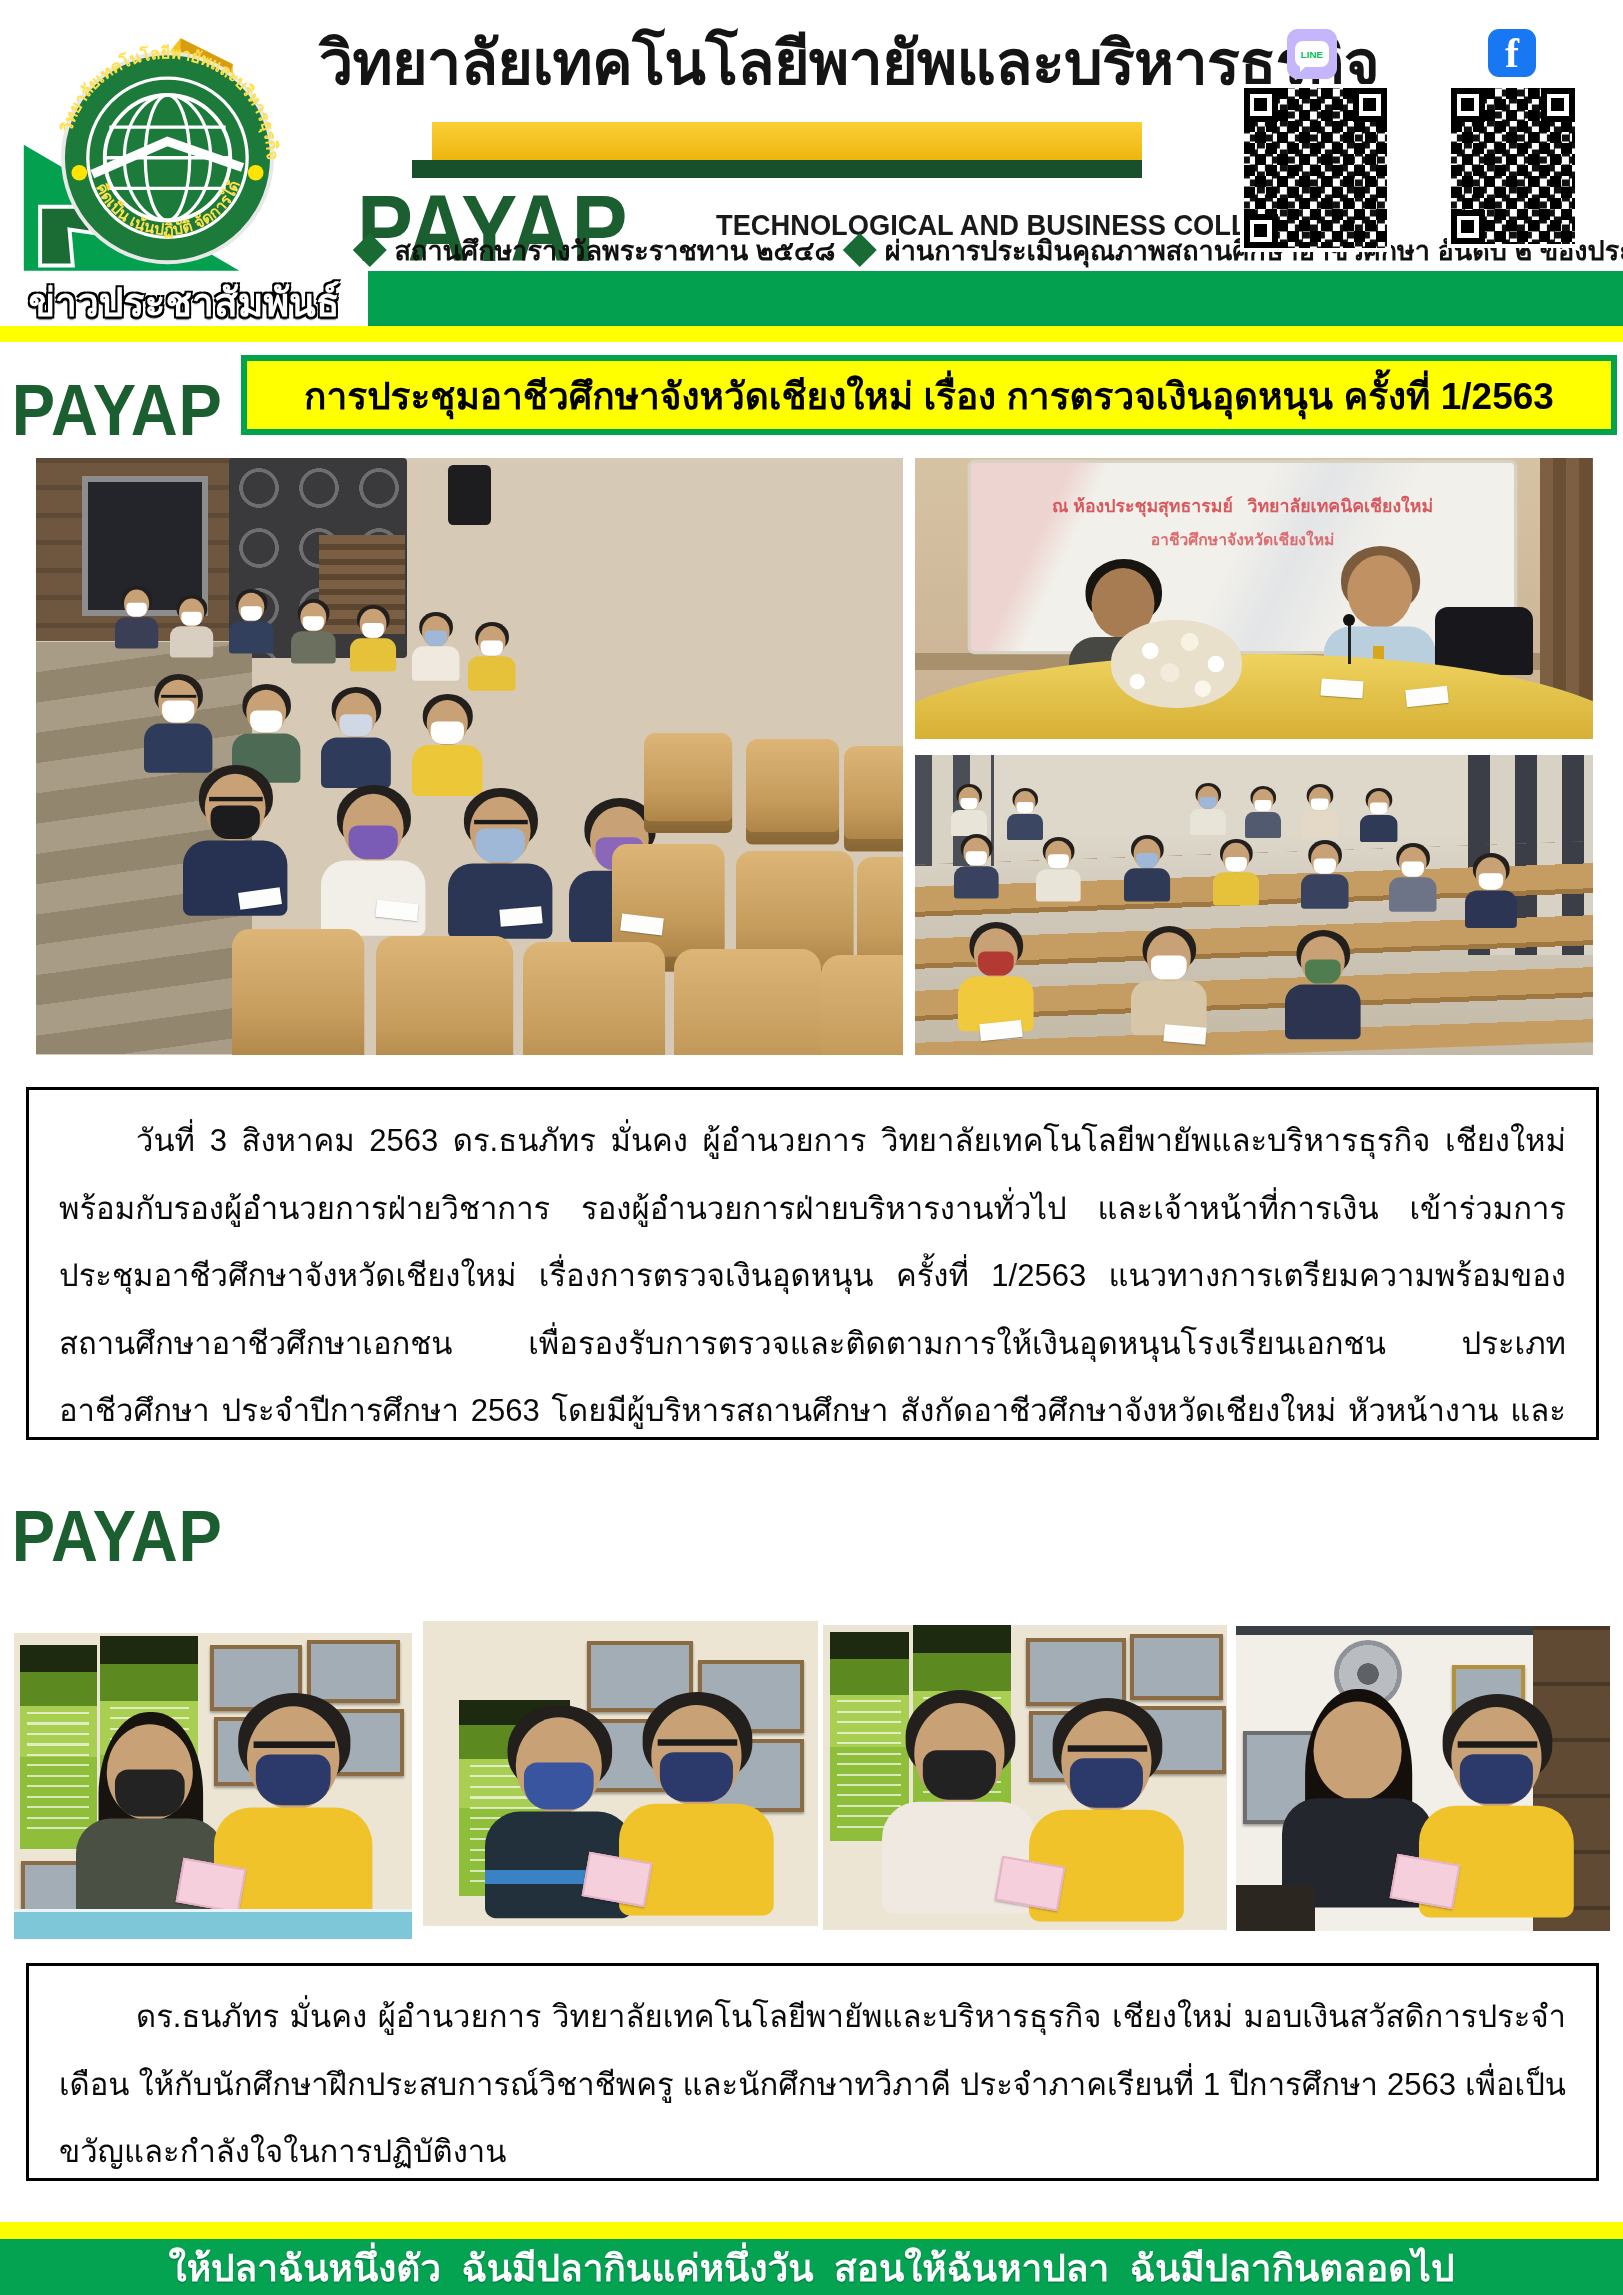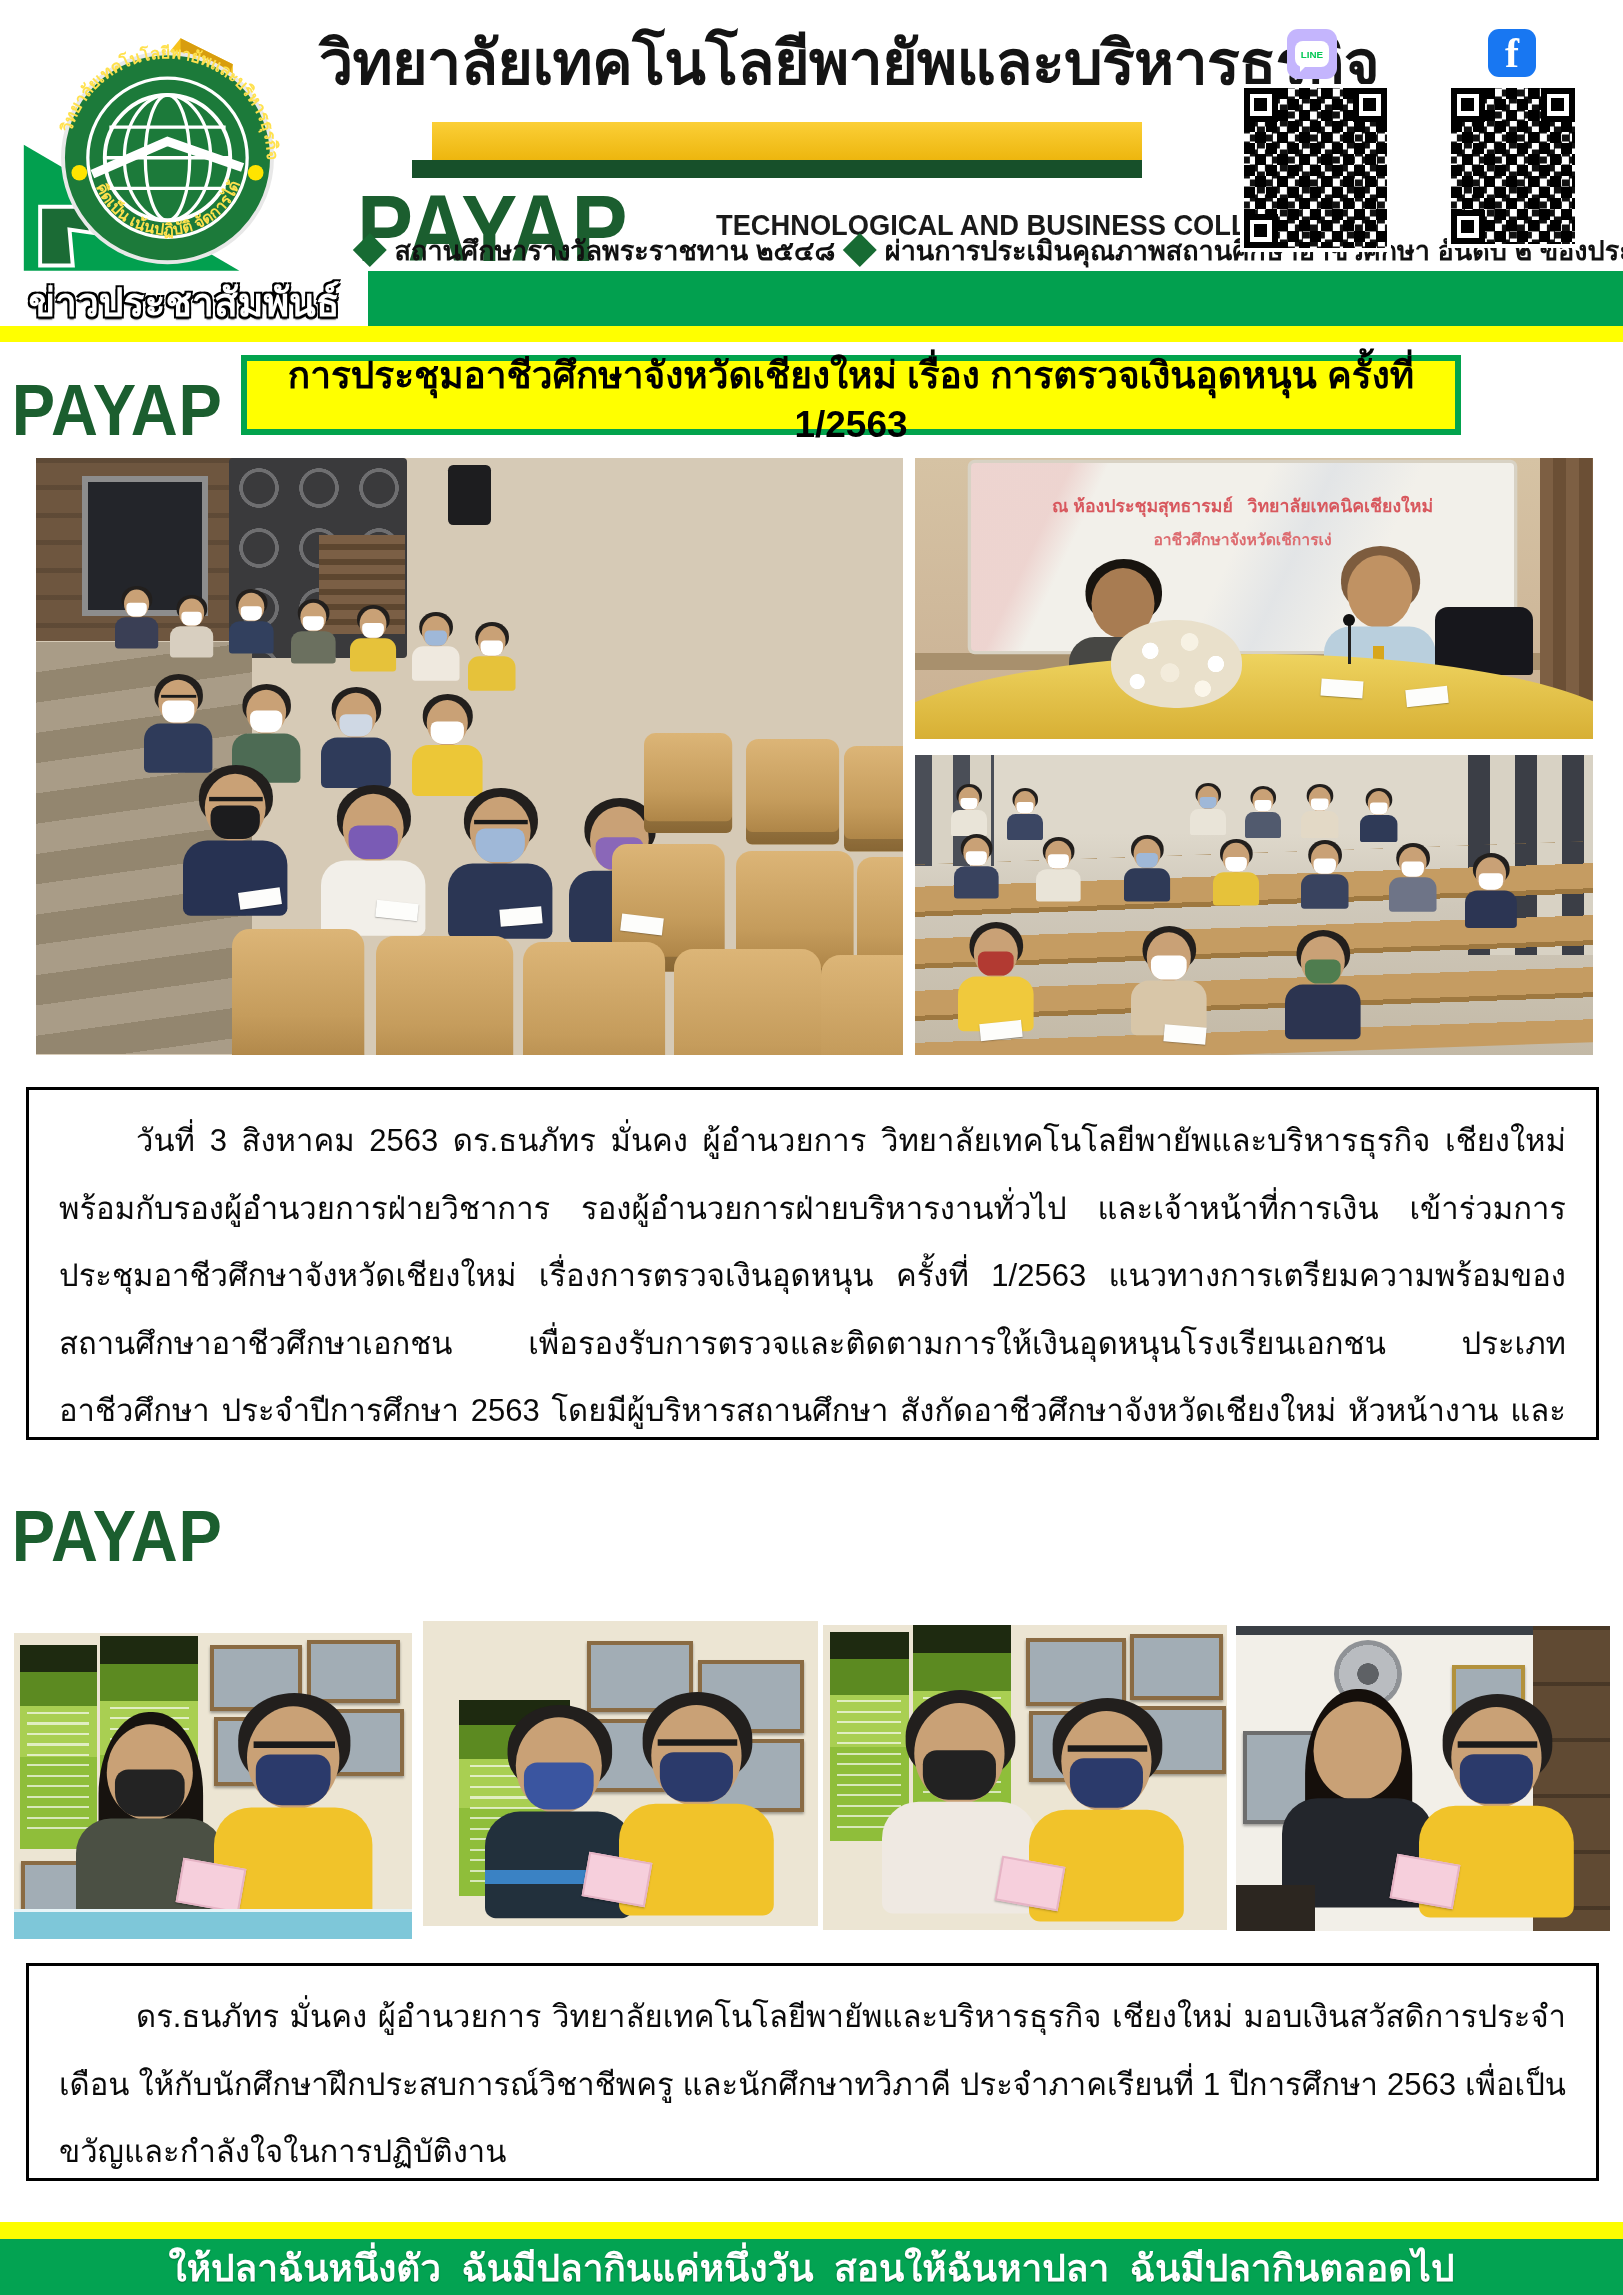--- a/index.html
+++ b/index.html
@@ -47,21 +47,21 @@
   .news-bar{left:0;top:271px;width:1623px;height:55px;background:#02a04f;}
   .news-label-box{left:0;top:271px;width:368px;height:55px;background:#fff;display:flex;align-items:flex-start;justify-content:center;}
   .news-label{font-size:39px;font-weight:800;color:#fff;
     text-shadow:-2px -2px 0 #000,2px -2px 0 #000,-2px 2px 0 #000,2px 2px 0 #000,0 3.3px 1.3px #333;}
   .date-text{left:393px;top:271px;height:55px;display:flex;align-items:center;
     font-size:34px;font-weight:700;color:#fff;white-space:pre;}
   .yellow-strip{left:0;top:326px;width:1623px;height:15.7px;background:#ffff00;}
 
   
   .payap-sec{font-size:65px;left:11.8px;}
-  .headline-bar{left:241px;width:1220px;background:#ffff00;border:6.5px solid #02a34d;box-sizing:border-box;
+  .headline-bar{left:241px;width:1376px;background:#ffff00;border:6.5px solid #02a34d;box-sizing:border-box;
     display:flex;align-items:center;justify-content:center;}
   .headline-bar span{font-size:37px;font-weight:800;color:#000;text-align:center;}
   .hl1{top:355px;height:80px;} .hl2{top:1480px;height:84px;}
   .payap-s1{top:368px;} .payap-s2{top:1494px;}
 
   
   .photo{overflow:hidden;background:#d6cab6;}
   .person{position:absolute;width:72px;height:105px;transform-origin:top left;}
   .person i{position:absolute;display:block;}
   .person .hair{left:10.5px;top:0;width:51px;height:43px;border-radius:50% 50% 44% 44%;background:var(--hair,#221f1d);}
@@ -349,21 +349,21 @@
     <div class="paper" style="left:340px;top:444px;transform:rotate(6deg)"></div>
     <div class="paper" style="left:464px;top:450px;transform:rotate(-5deg)"></div>
     <div class="paper" style="left:585px;top:458px;transform:rotate(7deg)"></div>
   </div>
 
   <div class="abs photo photoB">
     <div class="abs pb-band"></div>
     <div class="abs pb-wood"></div>
     <div class="abs pb-screen">
       <div class="t1">ณ ห้องประชุมสุทธารมย์   วิทยาลัยเทคนิคเชียงใหม่</div>
-      <div class="t2">อาชีวศึกษาจังหวัดเชีการเง่</div>
+      <div class="t2">อาชีวศึกษาจังหวัดเชียงใหม่</div>
     </div>
     <div class="person nomask" style="--shirt:#474744;--hair:#18140f;--skin:#a87c52;left:154px;top:101px;transform:scale(1.5)">
         <i class="hair"></i>
         <i class="head"></i>
         <i class="torso"></i>
       </div>
     <div class="person nomask" style="--shirt:#b9cfdd;--hair:#7d5c3e;--skin:#c09263;left:409px;top:88px;transform:scale(1.55)">
         <i class="hair"></i>
         <i class="head"></i>
         <i class="torso"></i>

